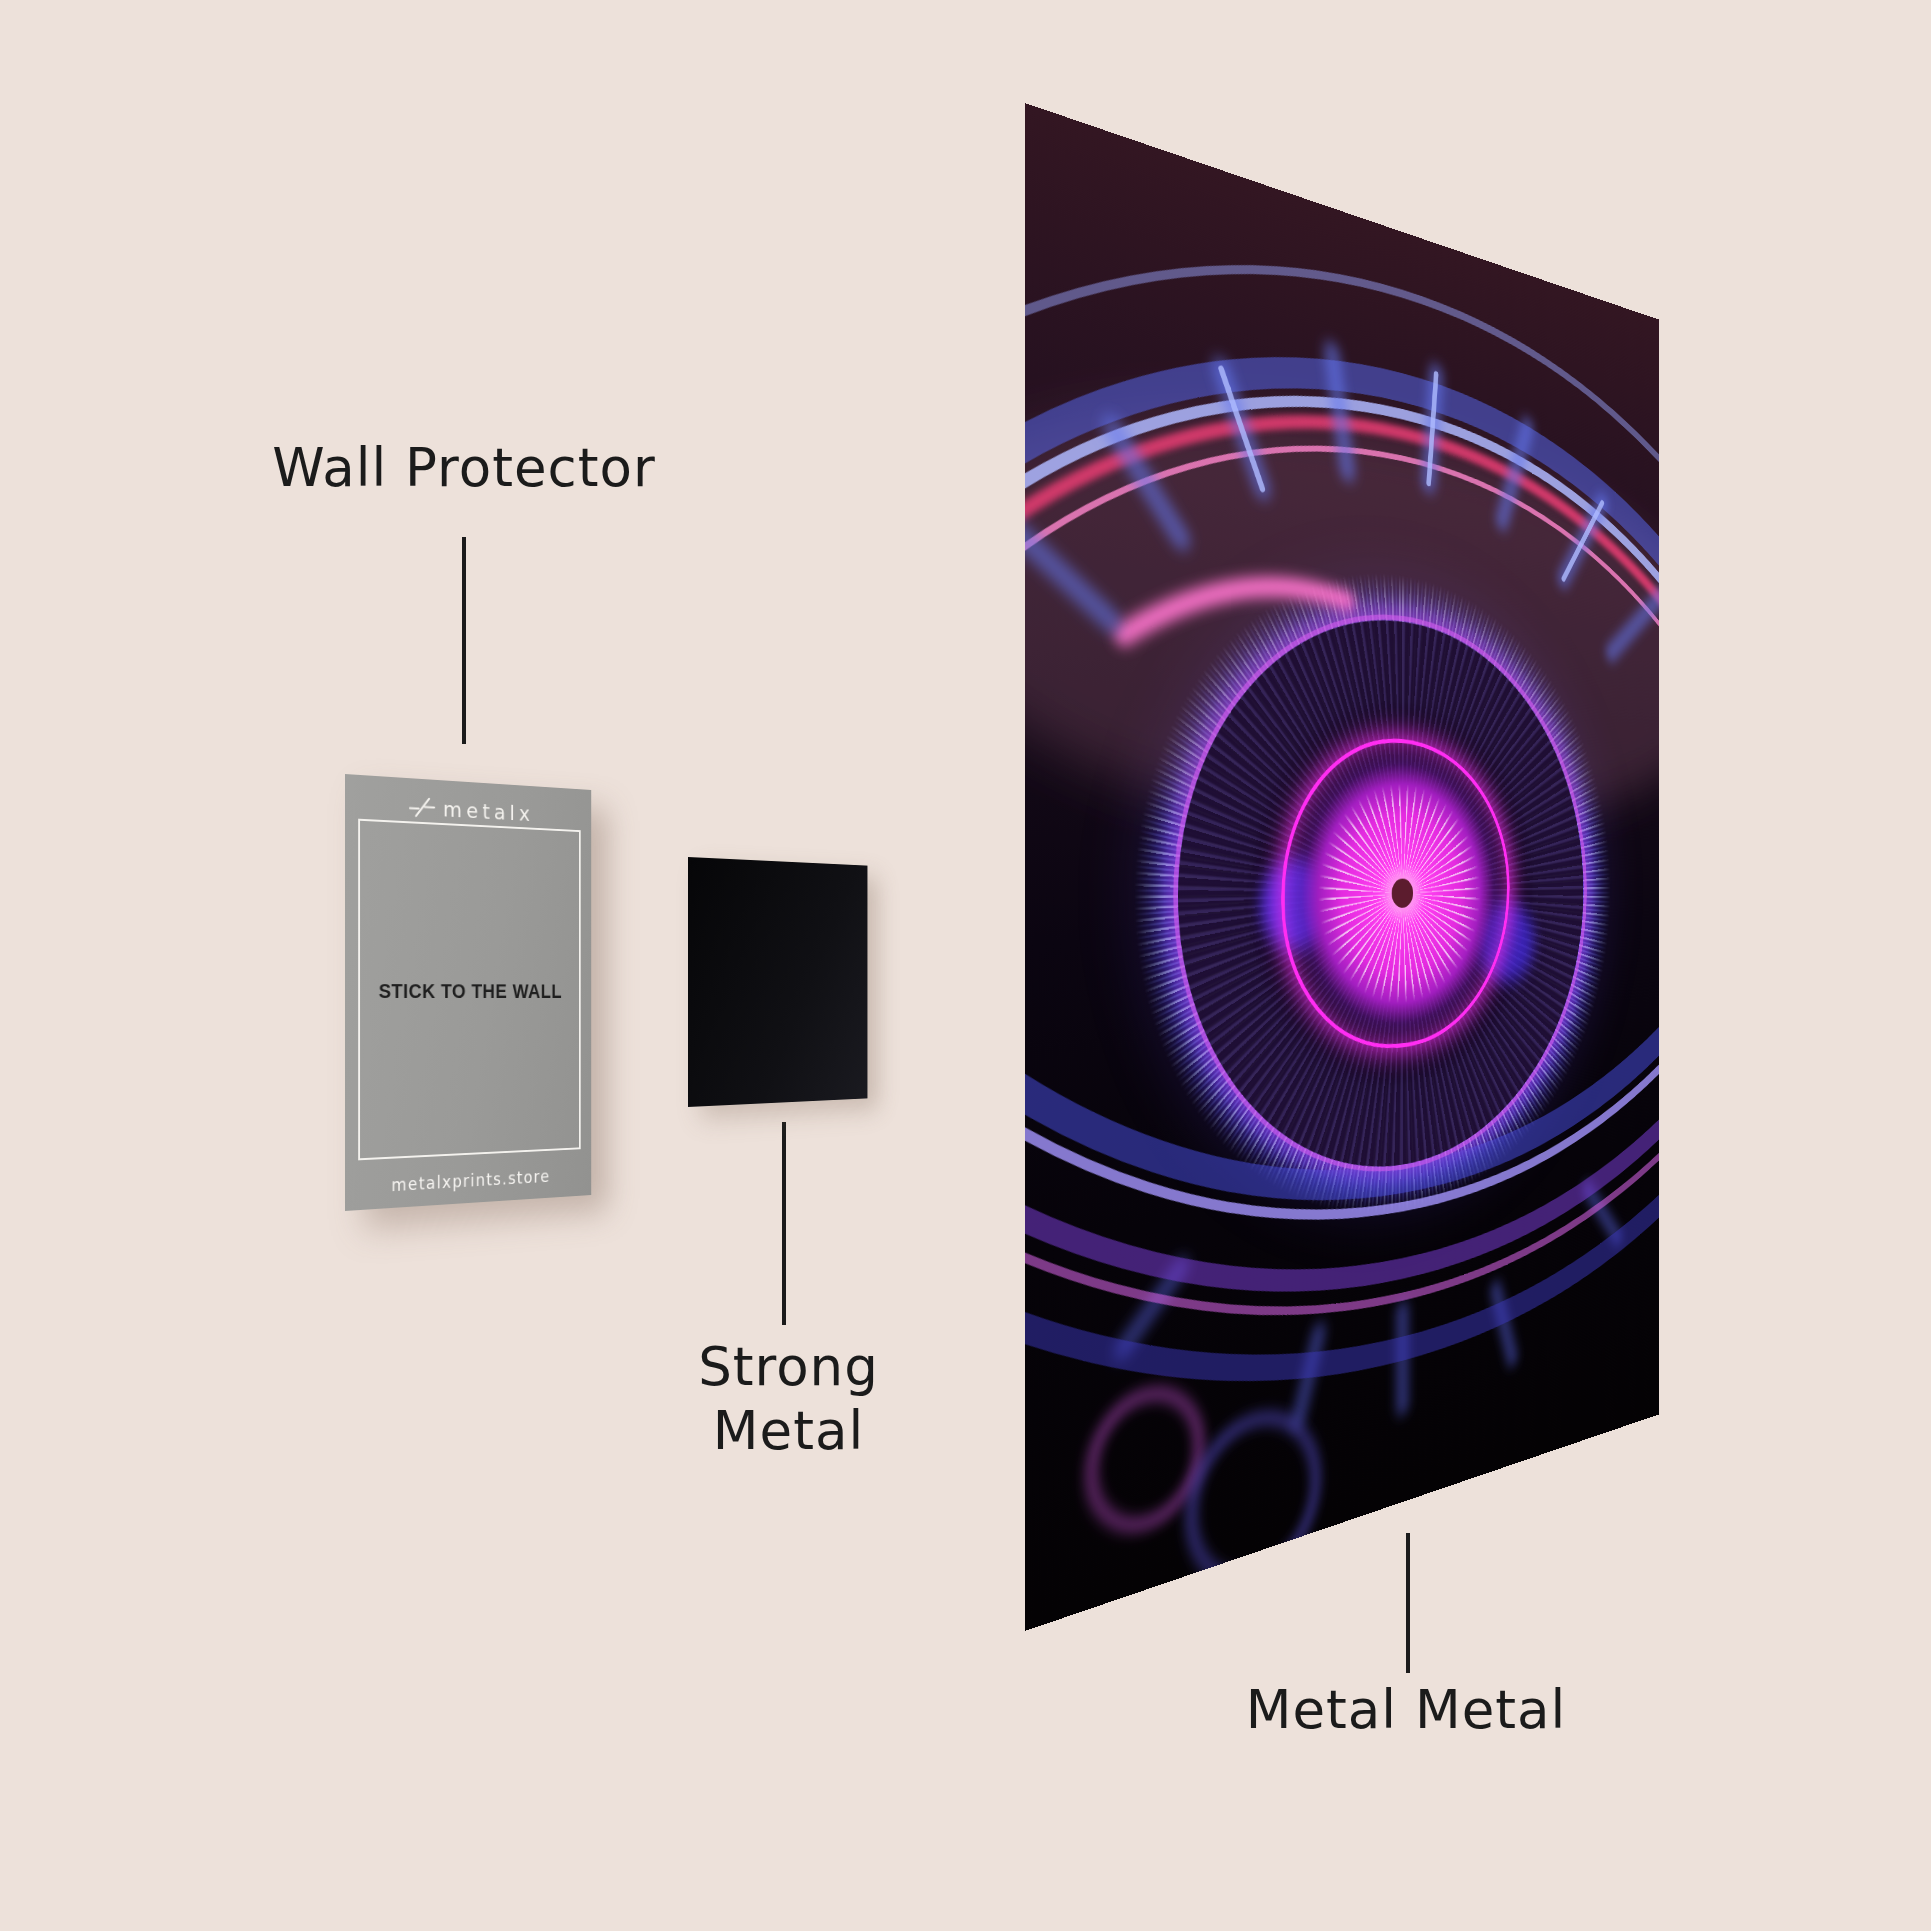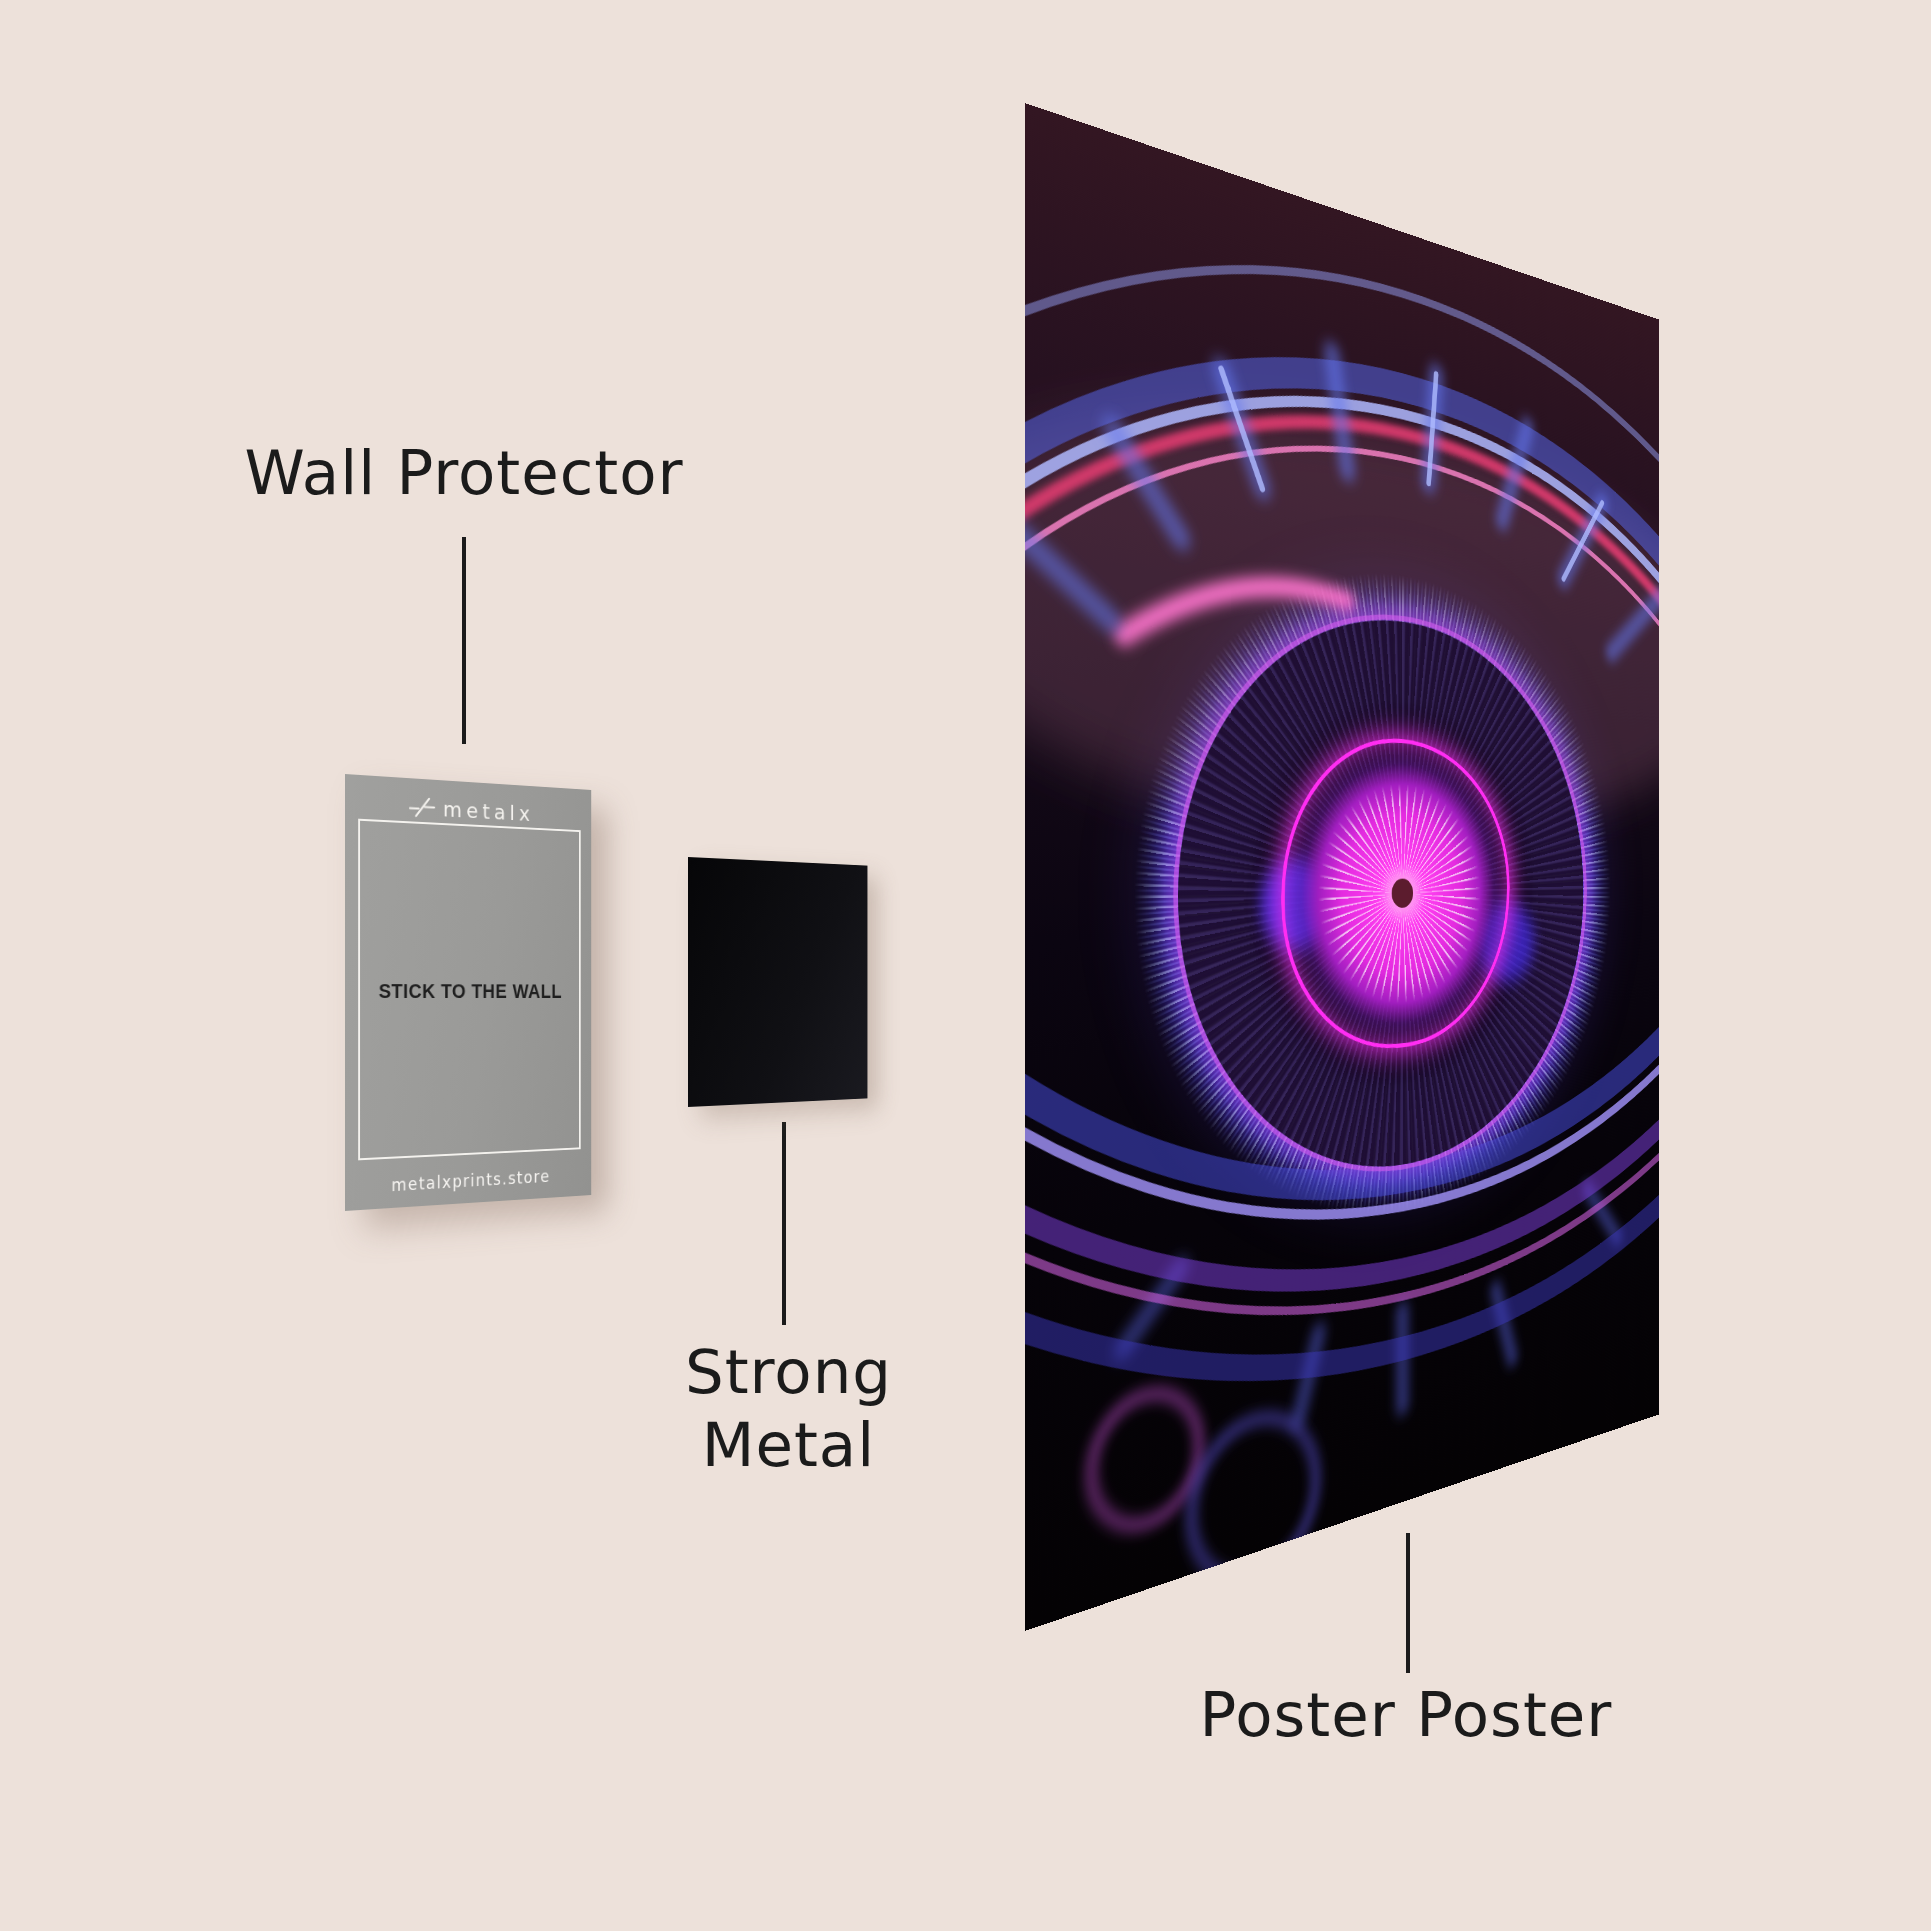--- a/index.html
+++ b/index.html
@@ -1,21 +1,21 @@
 <!DOCTYPE html>
 <html style="--page-bg: #ede1da; --ink: #1b1b1b; --card-gray: #9a9a98; --card-white: #f4f2ee; --magnet-black: #0d0d10; --poster-magenta: #ff2df2; --poster-blue: #4b3fd4; --poster-crimson: #dc3a6e;"><head>
 <meta charset="utf-8">
 <style>
   html,body{margin:0;padding:0;}
   body{width:1931px;height:1931px;overflow:hidden;background:var(--page-bg,#ede1da);}
   #scene{position:relative;width:1931px;height:1931px;background:var(--page-bg,#ede1da);
          font-family:"DejaVu Sans","Liberation Sans",sans-serif;color:var(--ink,#1b1b1b);}
 
   
-  .label{position:absolute;font-size:61px;font-weight:500;letter-spacing:1px;
+  .label{position:absolute;font-size:53px;font-weight:500;letter-spacing:1px;
          text-align:center;color:var(--ink,#1b1b1b);line-height:1.2;}
   .vline{position:absolute;width:3.9px;background:var(--ink,#1b1b1b);}
 
   
   .card{position:absolute;left:345px;top:774px;width:281px;height:437px;
         background:linear-gradient(100deg,#a0a09e 0%,#9a9a98 55%,#929290 100%);
         transform-origin:0 50%;transform:perspective(1159px) rotateY(19deg);
         box-shadow:21px 19.3px 33px rgba(120,95,80,.35);}
   .card-frame{position:absolute;left:13.5px;right:12.6px;top:44px;bottom:50px;
         border:2.9px solid #f4f2ee;}
@@ -184,16 +184,16 @@
     <div class="eyelayer iris-dark"></div>
     <div class="accent accent-l"></div>
     <div class="accent accent-r"></div>
     <div class="eyelayer pupil-glow"></div>
     <div class="eyelayer pupil-spokes"></div>
     <div class="eyelayer pupil-ring"></div>
     <div class="eyelayer pupil-dot"></div>
   </div>
 
   <div class="vline" style="left:1406px;top:1533px;height:140px;"></div>
-  <div class="label" style="left:1068px;top:1678px;width:676px;">Poster Poster</div>
+  <div class="label" style="left:1068px;top:1678px;width:676px;">Metal Metal</div>
 
 </div>
 
 
 </body></html>

